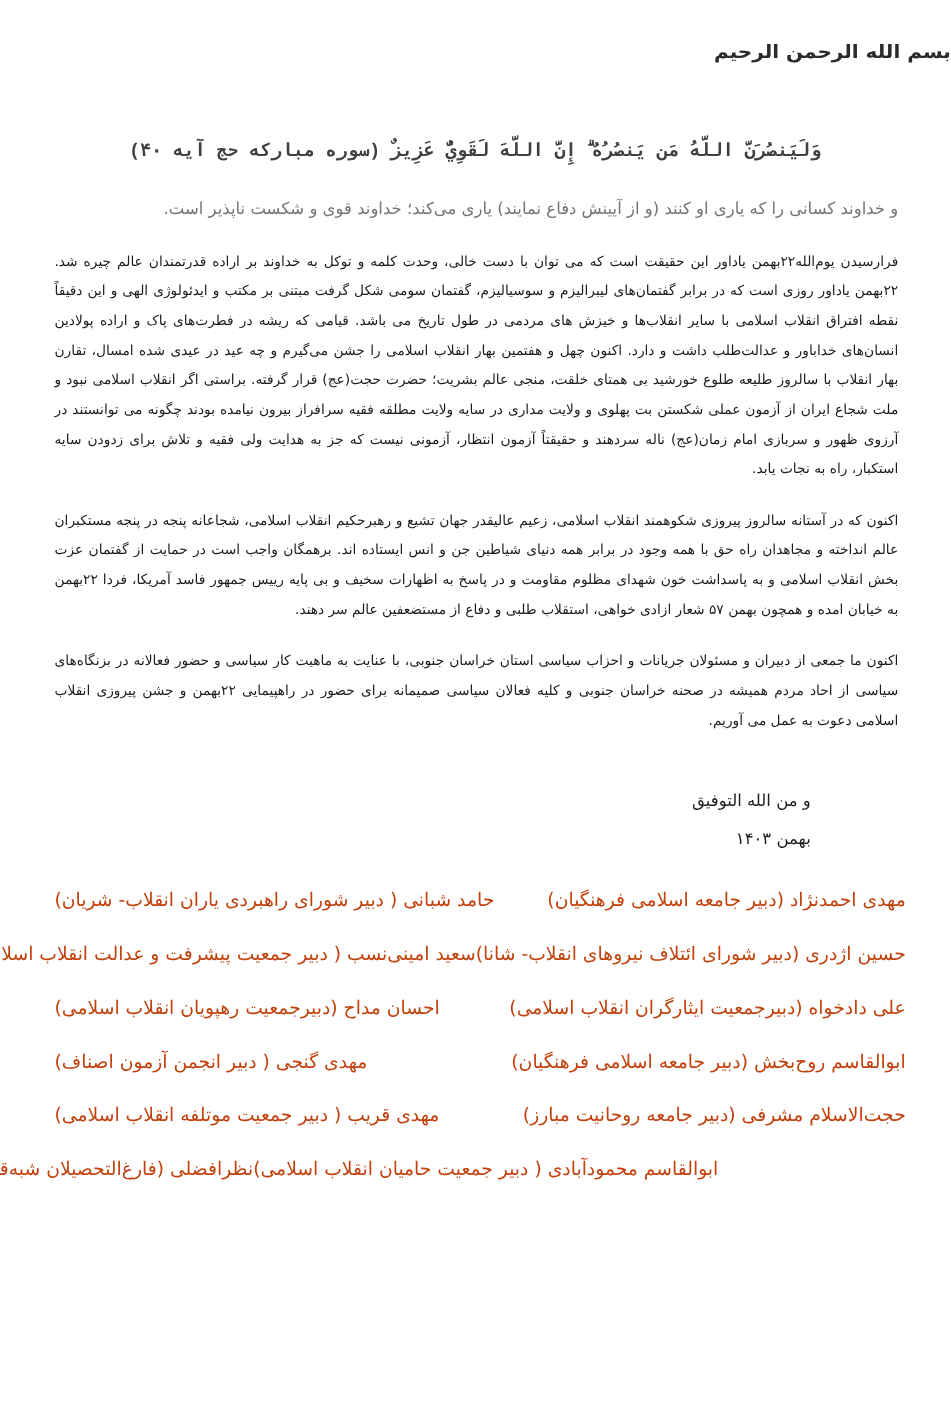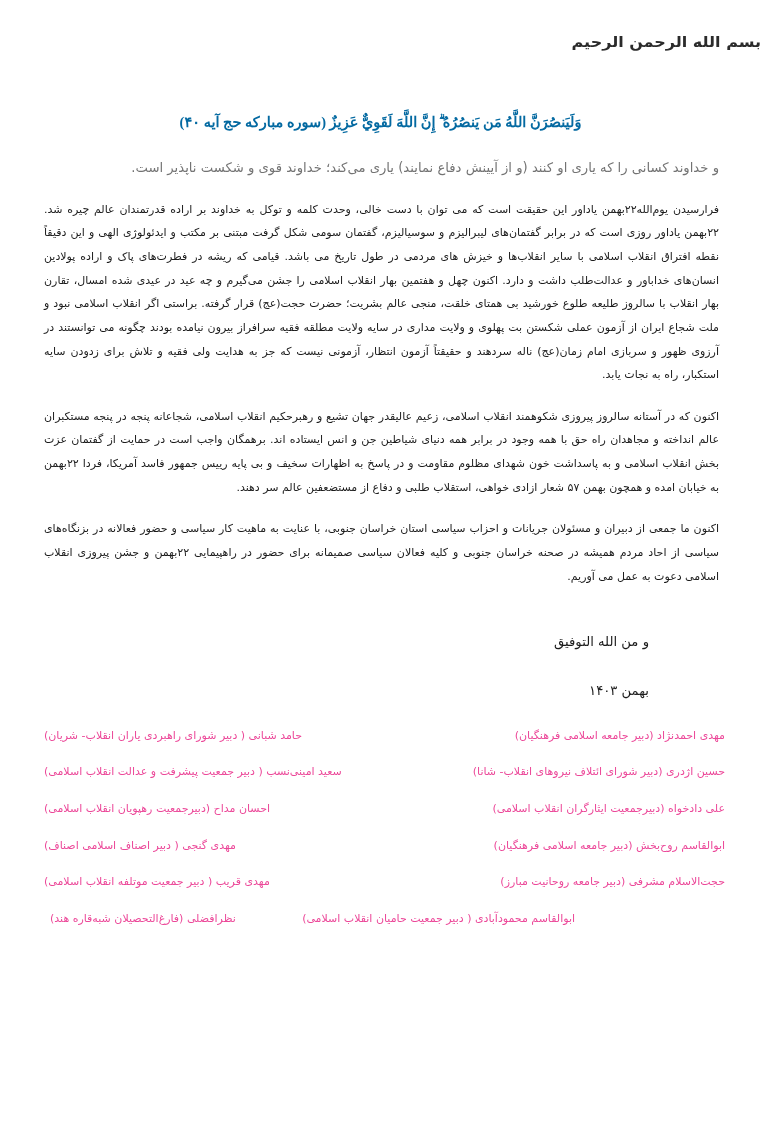--- a/index.html
+++ b/index.html
@@ -39,24 +39,24 @@
     transform: scaleY(0.92);
   }
 
   
   .verse-row {
     text-align: center;
     margin-top: 38px;
     padding: 0 40px;
   }
   .verse {
-    font-family: Liberation Serif, serif;
+    font-family: Liberation Mono, monospace;
     font-size: 14.5px;
     font-weight: 700;
-    color: #0369a1;
+    color: #404040;
     line-height: 1.7;
     display: inline-block;
     white-space: nowrap;
   }
 
   
   .translation-row {
     margin-top: 20px;
     padding: 0 42px 0 44px;
   }
@@ -90,39 +90,39 @@
   }
   .closing-line {
     font-size: 13.2px;
     line-height: 2.1;
     text-align: right;
     padding-right: 70px;
     color: #1b1b1b;
     margin-top: 40px;
   }
   .closing-line.date {
-    margin-top: 21px;
+    margin-top: 2px;
   }
 
   
   .signatures {
     margin-top: 22px;
     padding: 0 36px 0 36px;
   }
   .sig-row {
     display: flex;
     flex-direction: row;
     justify-content: space-between;
     align-items: baseline;
     margin-bottom: 19px;
   }
   .sig-cell {
-    font-size: 11px;
+    font-size: 15px;
     line-height: 1.6;
-    color: #ec4899;
+    color: #c2410c;
     white-space: nowrap;
   }
   .sig-cell.right { text-align: right; }
   .sig-cell.left  { text-align: left; padding-left: 8px; }
   .sig-row.last {
     justify-content: space-between;
     padding-right: 150px;
     padding-left: 6px;
   }
 </style>
@@ -166,21 +166,21 @@
       <div class="sig-cell left">سعید امینی‌نسب ( دبیر جمعیت پیشرفت و عدالت انقلاب اسلامی)</div>
     </div>
 
     <div class="sig-row">
       <div class="sig-cell right">علی دادخواه (دبیرجمعیت ایثارگران انقلاب اسلامی)</div>
       <div class="sig-cell left">احسان مداح (دبیرجمعیت رهپویان انقلاب اسلامی)</div>
     </div>
 
     <div class="sig-row">
       <div class="sig-cell right">ابوالقاسم روح‌بخش (دبیر جامعه اسلامی فرهنگیان)</div>
-      <div class="sig-cell left">مهدی گنجی ( دبیر اصناف اسلامی اصناف)</div>
+      <div class="sig-cell left">مهدی گنجی ( دبیر انجمن آزمون اصناف)</div>
     </div>
 
     <div class="sig-row">
       <div class="sig-cell right">حجت‌الاسلام مشرفی (دبیر جامعه روحانیت مبارز)</div>
       <div class="sig-cell left">مهدی قریب ( دبیر جمعیت موتلفه انقلاب اسلامی)</div>
     </div>
 
     <div class="sig-row last">
       <div class="sig-cell right">ابوالقاسم محمودآبادی ( دبیر جمعیت حامیان انقلاب اسلامی)</div>
       <div class="sig-cell left">نظرافضلی (فارغ‌التحصیلان شبه‌قاره هند)</div>

